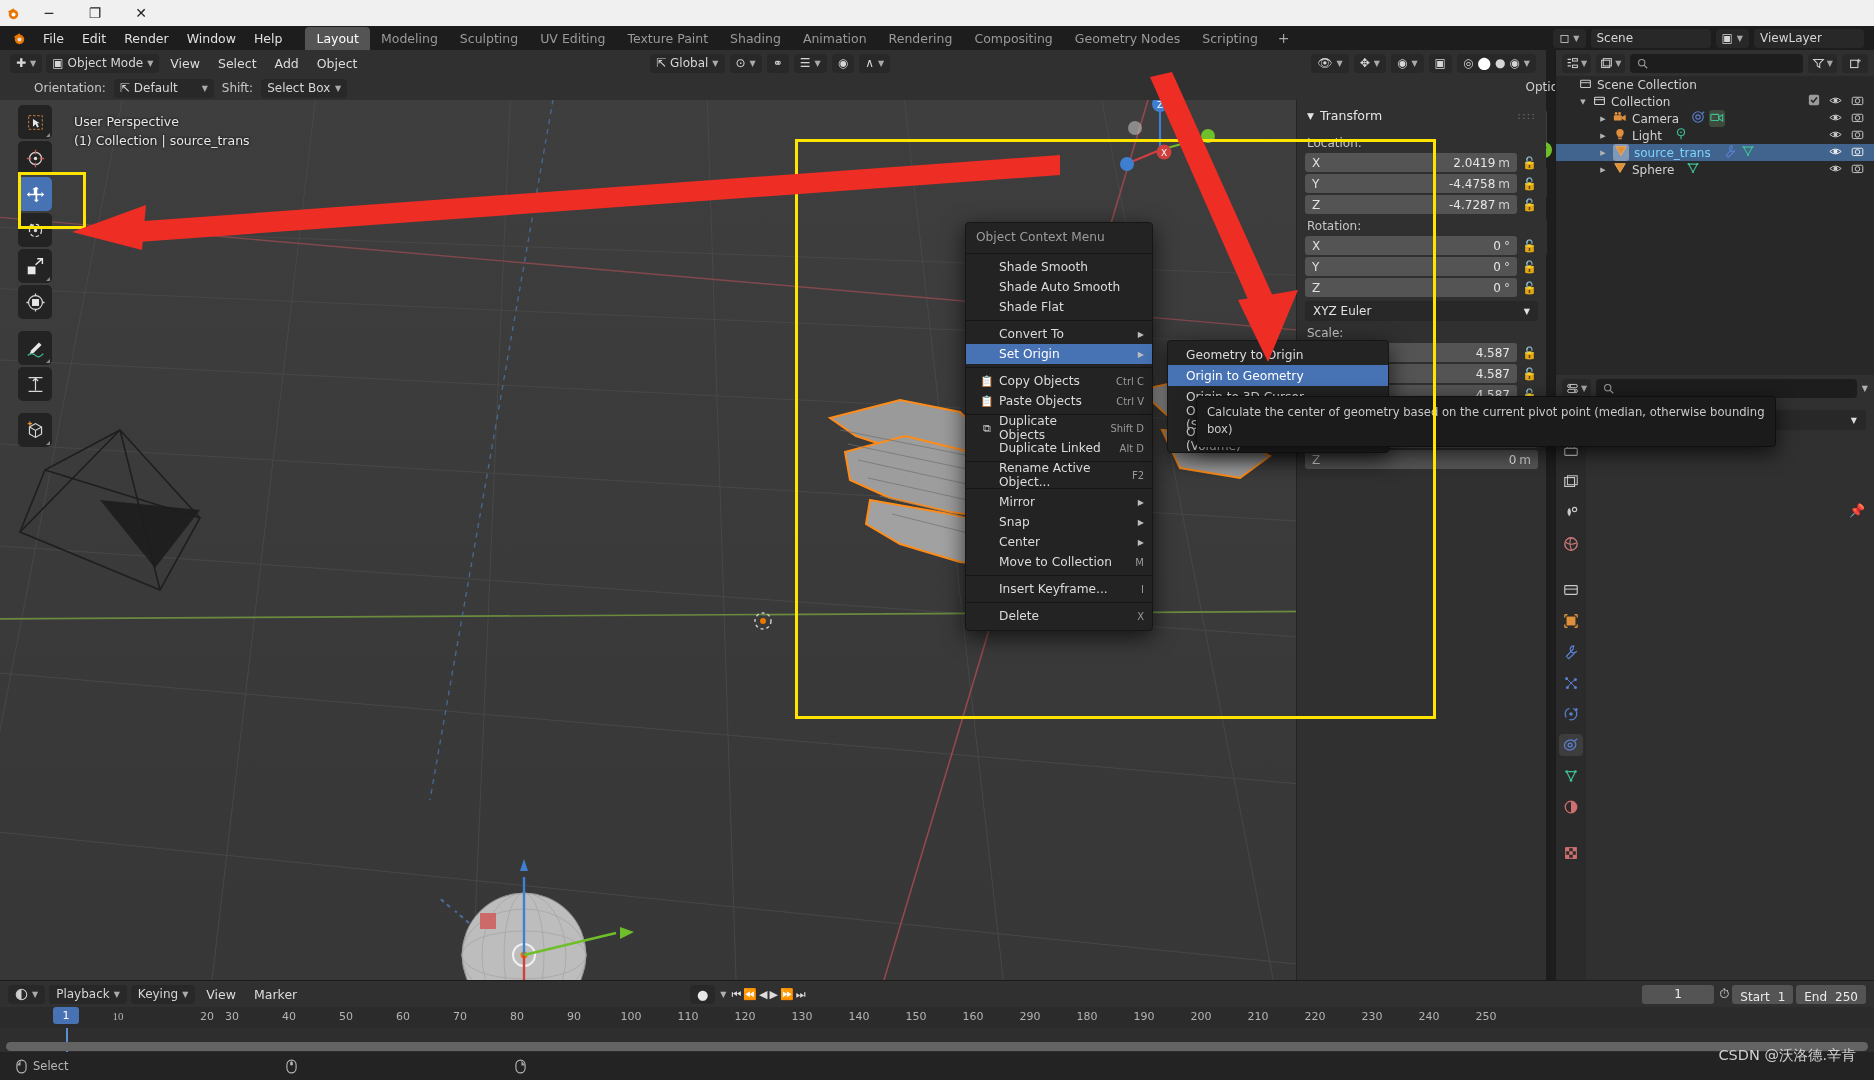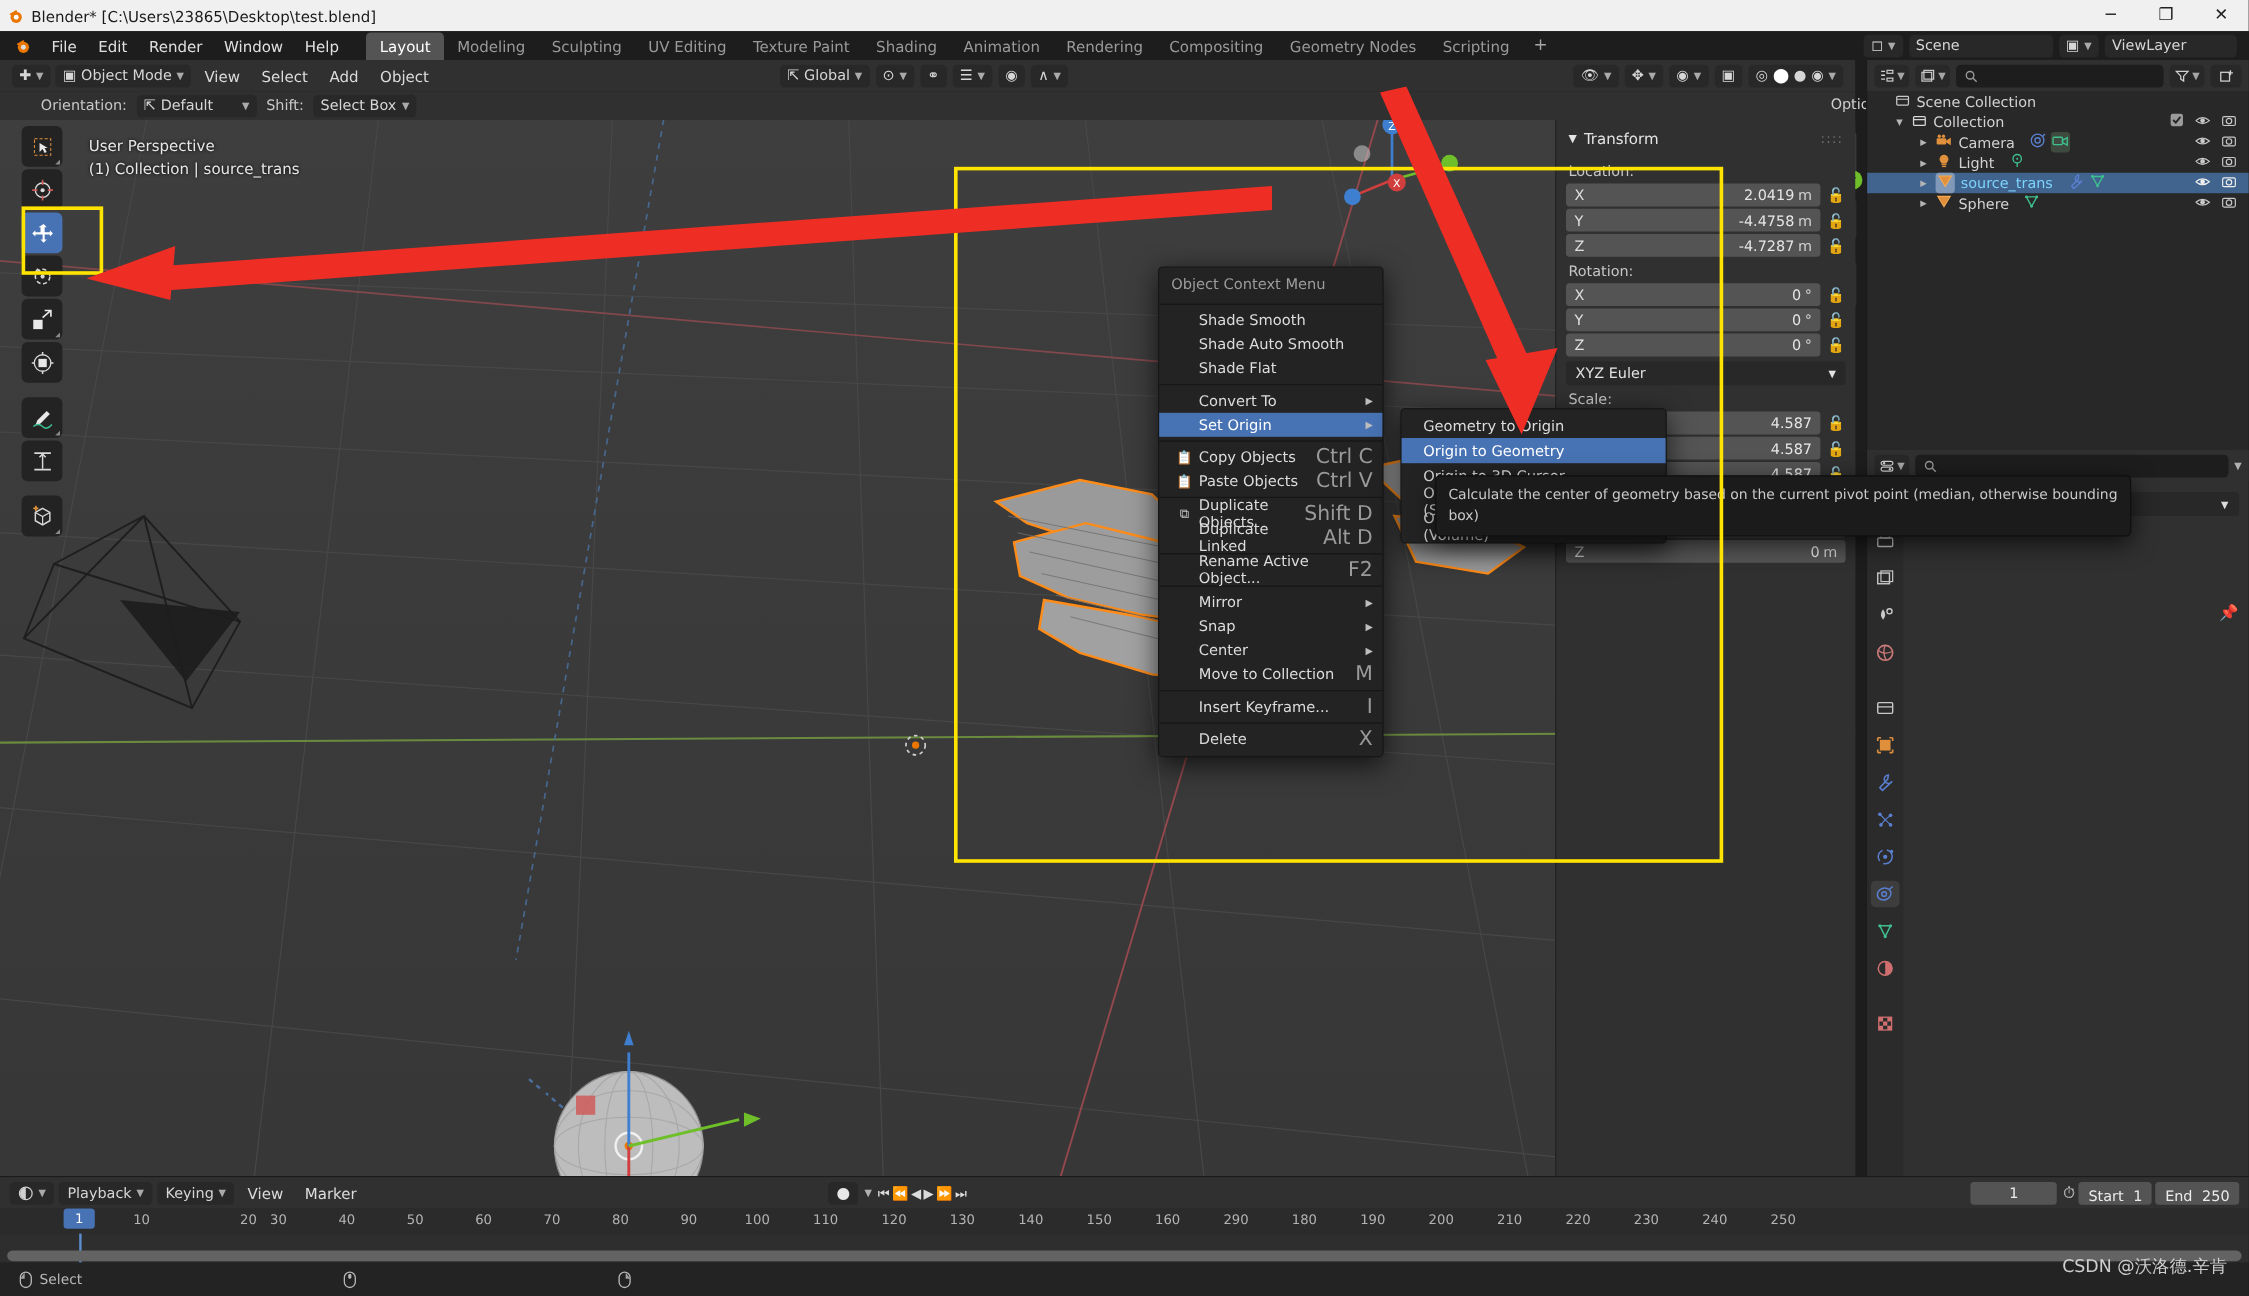--- a/index.html
+++ b/index.html
@@ -64,21 +64,21 @@
 
   
   .ctxmenu{ position:absolute; left:965px; top:222px; width:188px; background:#232323;
      border:1px solid #161616; border-radius:4px; box-shadow:0 6px 22px #000a; z-index:40;
      padding-bottom:4px; font-size:12.2px;}
   .ctx-title{ color:#9c9c9c; padding:7px 10px 6px 10px; font-size:12.2px; }
   .ctx-divider{ height:1px; background:#161616; margin:3px 0; }
   .ctx-item{ display:flex; align-items:center; height:20px; padding:0 8px 0 18px; color:#dcdcdc; position:relative;}
   .ctx-item .ci-ico{ position:absolute; left:14px; width:14px; text-align:center; color:#c4c4c4; font-size:11px;}
   .ctx-item .ci-label{ flex:1; padding-left:15px;}
-  .ctx-item .ci-key{ color:#9a9a9a; font-size:17px; padding-left:12px;}
+  .ctx-item .ci-key{ color:#9a9a9a; font-size:10px; padding-left:12px;}
   .ctx-item .ci-arrow{ font-size:8px; color:#bdbdbd; }
   .ctx-item.hl{ background:#4772b3; color:#fff; }
 
   
   .submenu{ position:absolute; left:1167px; top:340px; width:222px; background:#232323;
      border:1px solid #161616; border-radius:4px; box-shadow:0 6px 22px #000a; z-index:41;
      padding:3px 0; font-size:12.2px;}
   .sub-item{ height:21px; display:flex; align-items:center; padding-left:18px; color:#dcdcdc;}
   .sub-item.hl{ background:#4772b3; color:#fff; }
 
@@ -179,21 +179,20 @@
 <div id="app">
 
   <div class="titlebar">
     <div class="tb-logo">
       <svg width="15" height="15" viewBox="0 0 16 16">
           <circle cx="8" cy="9" r="5" fill="#ea7600"></circle>
           <circle cx="8" cy="9" r="2.2" fill="#fff"></circle>
           <path d="M2 6 L8 2.5 L9 4.2 L3.4 7.4Z" fill="#ea7600"></path>
         </svg>
     </div>
-    <div class="tb-title">Blender* [C:\Users\23865\Desktop\test.blend]</div>
     <div class="tb-btns">
       <div class="tb-btn">─</div>
       <div class="tb-btn">❐</div>
       <div class="tb-btn close">✕</div>
     </div>
   </div>
 
   <div class="topbar">
     <div class="blender-icon">
       <svg width="15" height="15" viewBox="0 0 16 16">
@@ -1144,21 +1143,21 @@
           <div class="tl-grp">
             <span>End</span>
             <span>250</span>
           </div>
         </div>
       </div>
     </div>
 
     <div class="tl-ruler">
       <div class="tl-playhead" style="left:66px;">1</div>
-      <div class="tl-tick" style="left:118px;">10</div>
+      <div class="tl-tick" style="left:118px;font-family:Liberation Serif, serif;">10</div>
       <div class="tl-tick" style="left:175px;margin-left:32px;">20</div>
       <div class="tl-tick" style="left:232px;">30</div>
       <div class="tl-tick" style="left:289px;">40</div>
       <div class="tl-tick" style="left:346px;">50</div>
       <div class="tl-tick" style="left:403px;">60</div>
       <div class="tl-tick" style="left:460px;">70</div>
       <div class="tl-tick" style="left:517px;">80</div>
       <div class="tl-tick" style="left:574px;">90</div>
       <div class="tl-tick" style="left:631px;">100</div>
       <div class="tl-tick" style="left:688px;">110</div>

